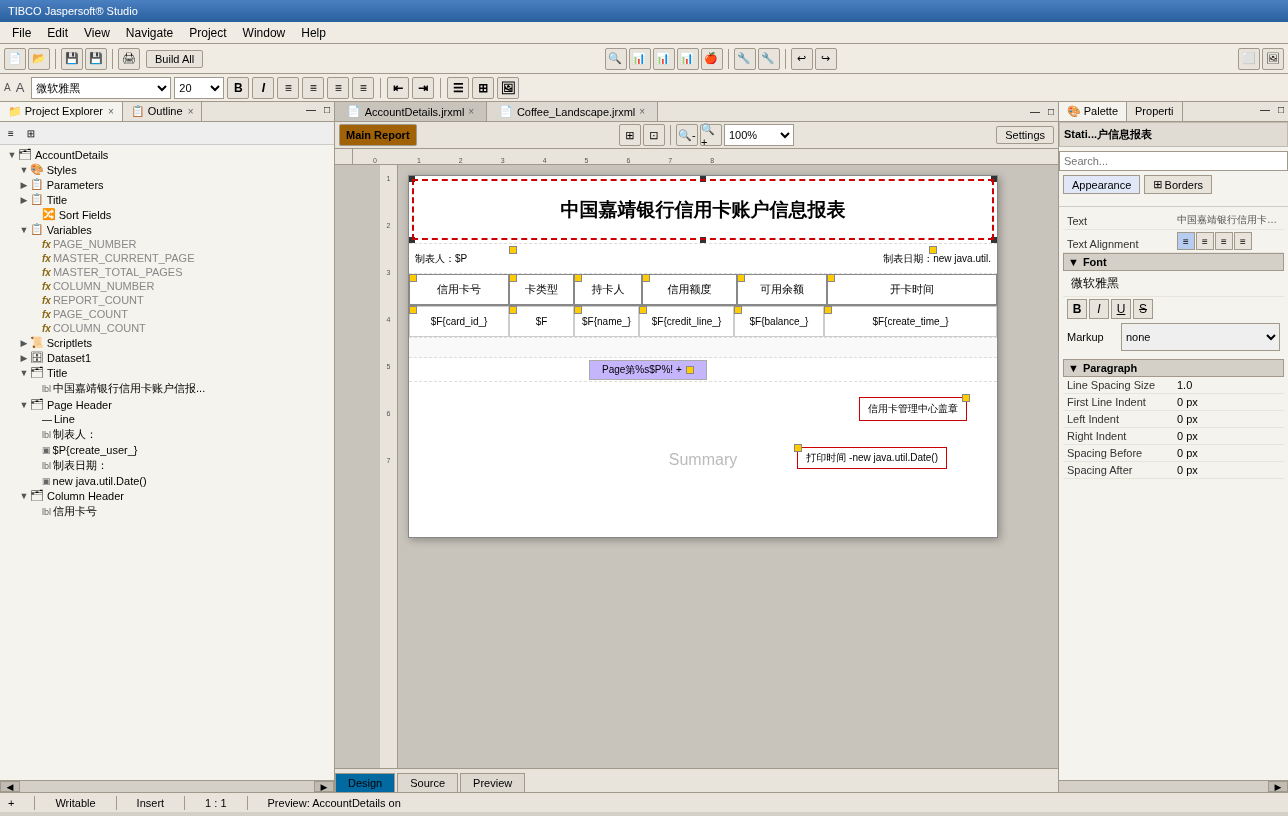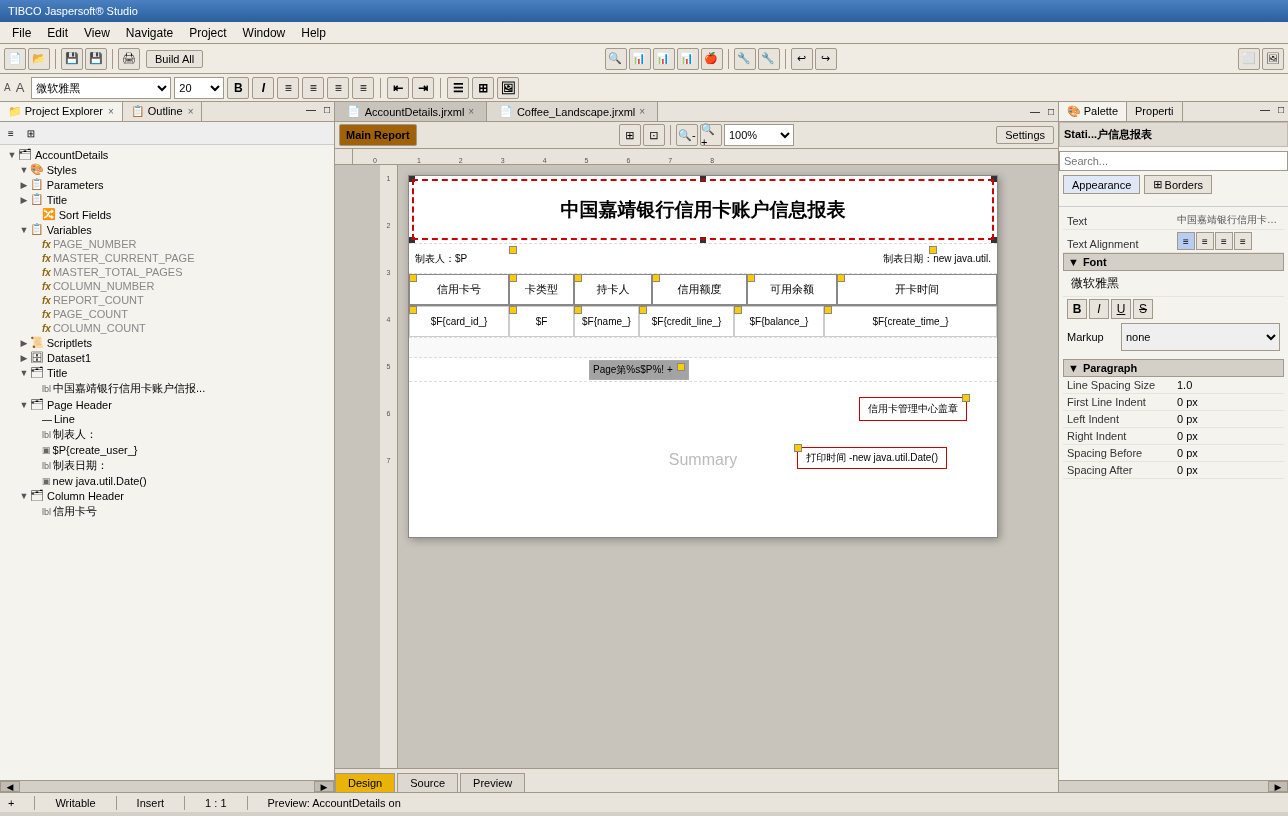--- a/index.html
+++ b/index.html
@@ -51,21 +51,21 @@
     .editor-tab.active { background: #c8c4bc; }
     .editor-tab-close { font-size: 10px; color: #666; }
     .editor-toolbar { display: flex; align-items: center; padding: 2px 4px; background: #e8e4dc; border-bottom: 1px solid #a0998c; gap: 2px; }
     .editor-toolbar-btn { background: #e8e4dc; border: 1px solid #a0998c; border-radius: 2px; width: 22px; height: 22px; display: flex; align-items: center; justify-content: center; cursor: pointer; font-size: 11px; }
     .zoom-select { height: 22px; width: 70px; font-size: 11px; border: 1px solid #a0998c; background: white; }
     .settings-btn { background: #e8e4dc; border: 1px solid #a0998c; border-radius: 2px; padding: 2px 8px; cursor: pointer; font-size: 11px; }
 
     
     .bottom-tabs { display: flex; background: #e8e4dc; border-top: 1px solid #a0998c; height: 24px; align-items: flex-end; }
     .bottom-tab { padding: 3px 12px; font-size: 11px; cursor: pointer; border: 1px solid #a0998c; border-bottom: none; background: #ddd8d0; margin-right: 2px; }
-    .bottom-tab.active { background: #eab308; }
+    .bottom-tab.active { background: #0369a1; }
 
     
     .status-bar { height: 20px; background: #e8e4dc; border-top: 1px solid #a0998c; display: flex; align-items: center; padding: 0 8px; font-size: 11px; gap: 20px; }
     .status-sep { width: 1px; height: 14px; background: #a0998c; }
 
     
     .right-panel { width: 230px; background: #f5f3ee; border-left: 1px solid #a0998c; display: flex; flex-direction: column; overflow: hidden; }
     .right-tabs { display: flex; background: #e8e4dc; border-bottom: 1px solid #a0998c; }
     .right-tab { padding: 3px 8px; font-size: 11px; cursor: pointer; border-right: 1px solid #a0998c; }
     .right-tab.active { background: #f5f3ee; }
@@ -432,21 +432,21 @@
               <div style="height:32px; position:relative; border-bottom:1px solid #888;">
                 <div style="display:flex; height:100%;">
                   <div style="width:100px; border:1px solid #888; display:flex; align-items:center; justify-content:center; font-size:11px; background:white; position:relative;">
                     <span>信用卡号</span>
                     <div style="position:absolute; top:-1px; left:-1px; width:8px; height:8px; background:#ffcc00; border:1px solid #888;"></div>
                   </div>
                   <div style="width:65px; border:1px solid #888; display:flex; align-items:center; justify-content:center; font-size:11px; background:white; position:relative;">
                     <span>卡类型</span>
                     <div style="position:absolute; top:-1px; left:-1px; width:8px; height:8px; background:#ffcc00; border:1px solid #888;"></div>
                   </div>
-                  <div style="width:78px; border:1px solid #888; display:flex; align-items:center; justify-content:center; font-size:11px; background:white; position:relative;">
+                  <div style="width:68px; border:1px solid #888; display:flex; align-items:center; justify-content:center; font-size:11px; background:white; position:relative;">
                     <span>持卡人</span>
                     <div style="position:absolute; top:-1px; left:-1px; width:8px; height:8px; background:#ffcc00; border:1px solid #888;"></div>
                   </div>
                   <div style="width:95px; border:1px solid #888; display:flex; align-items:center; justify-content:center; font-size:11px; background:white; position:relative;">
                     <span>信用额度</span>
                     <div style="position:absolute; top:-1px; left:-1px; width:8px; height:8px; background:#ffcc00; border:1px solid #888;"></div>
                   </div>
                   <div style="width:90px; border:1px solid #888; display:flex; align-items:center; justify-content:center; font-size:11px; background:white; position:relative;">
                     <span>可用余额</span>
                     <div style="position:absolute; top:-1px; left:-1px; width:8px; height:8px; background:#ffcc00; border:1px solid #888;"></div>
@@ -483,21 +483,21 @@
                   <div style="flex:1; border:1px solid #ccc; display:flex; align-items:center; justify-content:center; font-size:10px; background:white; position:relative;">
                     <span>$F{create_time_}</span>
                     <div style="position:absolute; top:-1px; left:-1px; width:8px; height:8px; background:#ffcc00; border:1px solid #888;"></div>
                   </div>
                 </div>
               </div>
 
               <div style="height:20px; border-bottom:1px dashed #ddd; background:#f9f9f9;"></div>
 
               <div style="height:24px; border-bottom:1px dashed #ddd; display:flex; align-items:center; justify-content:center; font-size:10px; background:white; position:relative;">
-                <div style="position:absolute; left:180px; top:50%; transform:translateY(-50%); border:1px solid #aaa; padding:2px 3px; font-size:10px; background:#a3a3a3; display:flex; gap:4px;">
+                <div style="position:absolute; left:180px; top:50%; transform:translateY(-50%); border:1px solid #aaa; padding:2px 12px; font-size:10px; background:#c4b5fd; display:flex; align-items:center; gap:4px;">
                   <span>Page第%s$P%! +</span>
                   <div style="width:8px; height:8px; background:#ffcc00; border:1px solid #888;"></div>
                 </div>
               </div>
 
               <div style="height:155px; position:relative; background:white;">
 
                 <span style="position:absolute; top:50%; left:50%; transform:translate(-50%,-50%); color:#bbb; font-size:16px;">Summary</span>
 
                 <div style="position:absolute; right:30px; top:15px; border:1px solid #cc0000; padding:4px 8px; font-size:10px; background:white; display:flex; align-items:center; gap:4px;">

